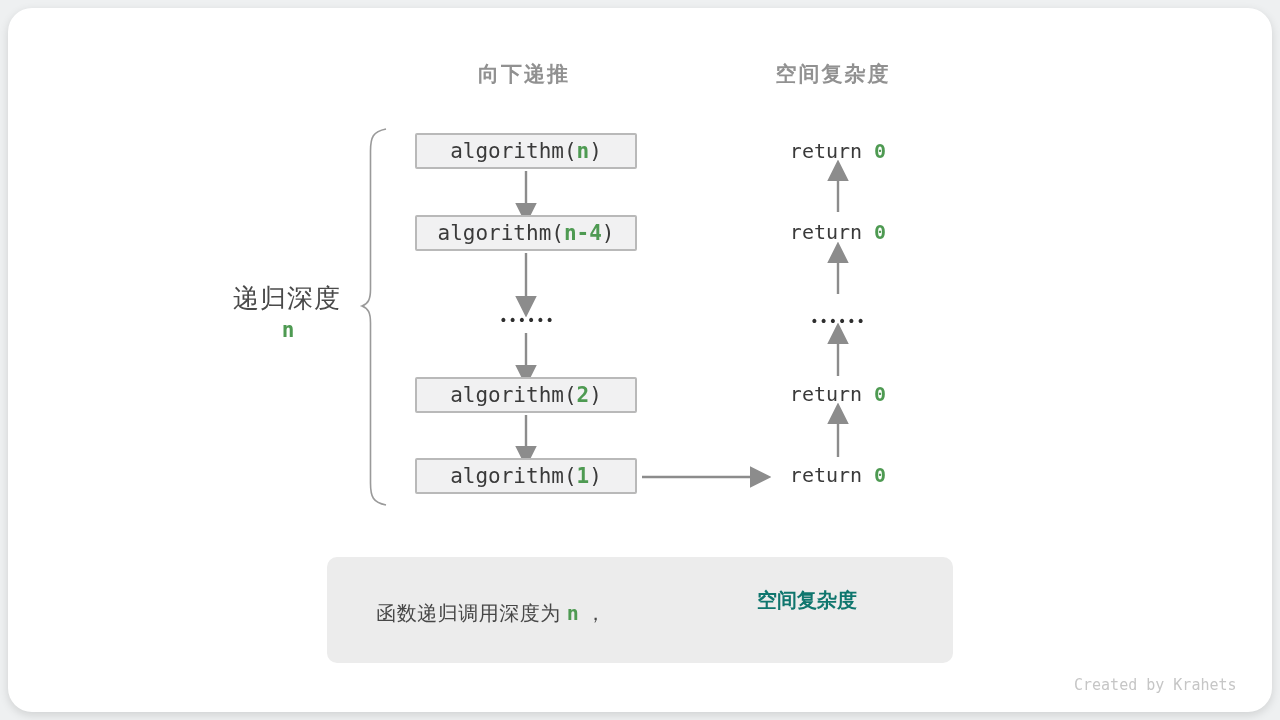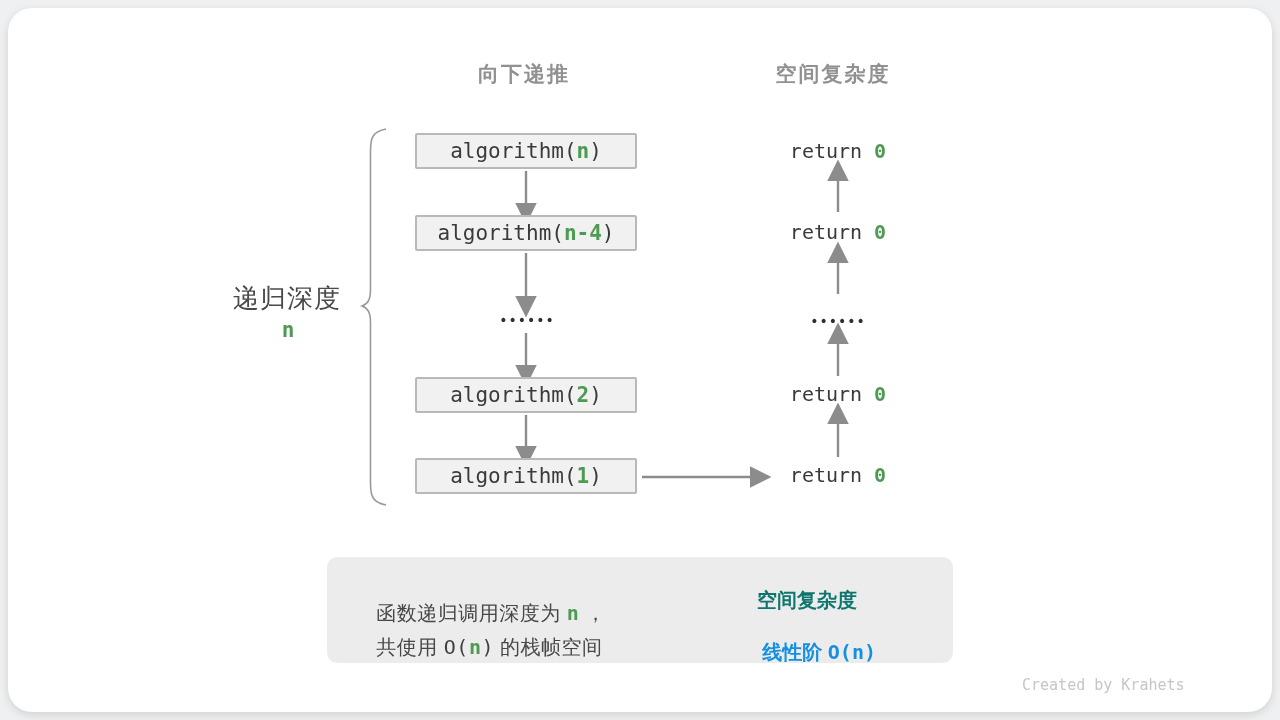--- a/index.html
+++ b/index.html
@@ -110,21 +110,21 @@
   }
   .sum-value {
     position: absolute; left: 808px; top: 616px;
     transform: translateX(-50%);
     font-size: 20px; font-weight: bold; color: var(--blue);
     white-space: pre;
   }
   .sum-value .code { font-family: "DejaVu Sans Mono", "Liberation Mono", monospace; }
 
   .credit {
-    position: absolute; left: 1022px; top: 676px;
+    position: absolute; left: 1074px; top: 676px;
     font-family: "DejaVu Sans Mono", "Liberation Mono", monospace;
     font-size: 15px; color: var(--credit_gray);
     white-space: nowrap;
   }
 </style>
 </head>
 <body>
 
 <div class="card"></div>
 <div class="stage">
@@ -185,22 +185,16 @@
   </div>
   <div class="return-line" style="top:463px">
     <span>return</span><span class="rv">0</span>
   </div>
 
 
   <div class="summary-panel"></div>
   <div class="sum-line1">
     <span>函数递归调用深度为 </span><span class="param">n</span><span> ，</span>
   </div>
-  <div class="sum-line2">
-    <span>共使用 </span><span class="sum-code">O(</span><span class="param">n</span><span class="sum-code">)</span><span> 的栈帧空间</span>
-  </div>
   <div class="sum-title">空间复杂度</div>
-  <div class="sum-value">
-    <span>线性阶 </span><span class="code">O(n)</span>
-  </div>
 
   <div class="credit">Created by Krahets</div>
 </div>
 
 </body></html>

